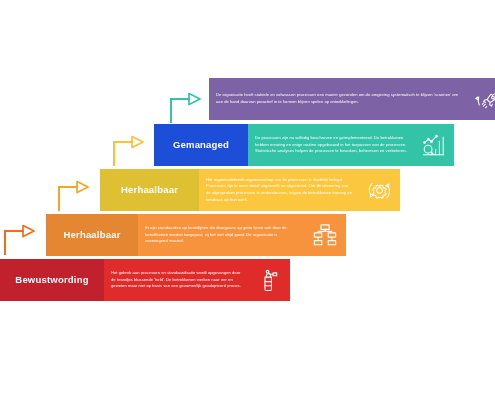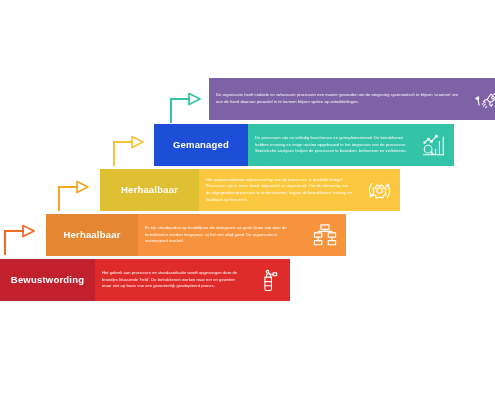--- a/index.html
+++ b/index.html
@@ -201,21 +201,21 @@
           <path d="M7.5 11.5v2"></path>
           <path d="M24.5 11.5v2"></path>
           <path d="M7.5 18.5v4.5"></path>
           <path d="M24.5 18.5v4.5"></path>
         </g>
       </svg>
     </div>
   </div>
 
   <div class="step" style="left:0px; top:259px; width:290px;">
-    <div class="title-block" style="width:95px; background:#c0212d;">
+    <div class="title-block" style="width:104px; background:#c0212d;">
       <span class="title-text">Bewustwording</span>
     </div>
     <div class="desc-block" style="background:#e02b2b;">
       <p class="desc-text">Het gebrek aan processen en standaardisatie wordt opgevangen door de brandjes blussende 'held'. De betrokkenen werken naar eer en geweten maar niet op basis van een gezamenlijk geadopteerd proces.</p>
     </div>
     <div class="icon-block" style="background:#e02b2b;">
       <svg width="26" height="26" viewBox="0 0 32 32">
         <g fill="none" stroke="#ffffff" stroke-width="1.35" stroke-linecap="round" stroke-linejoin="round">
           <path d="M11 12.5h8v15a1.5 1.5 0 0 1-1.5 1.5h-5A1.5 1.5 0 0 1 11 27.5z"></path>
           <path d="M11 18h8"></path>

